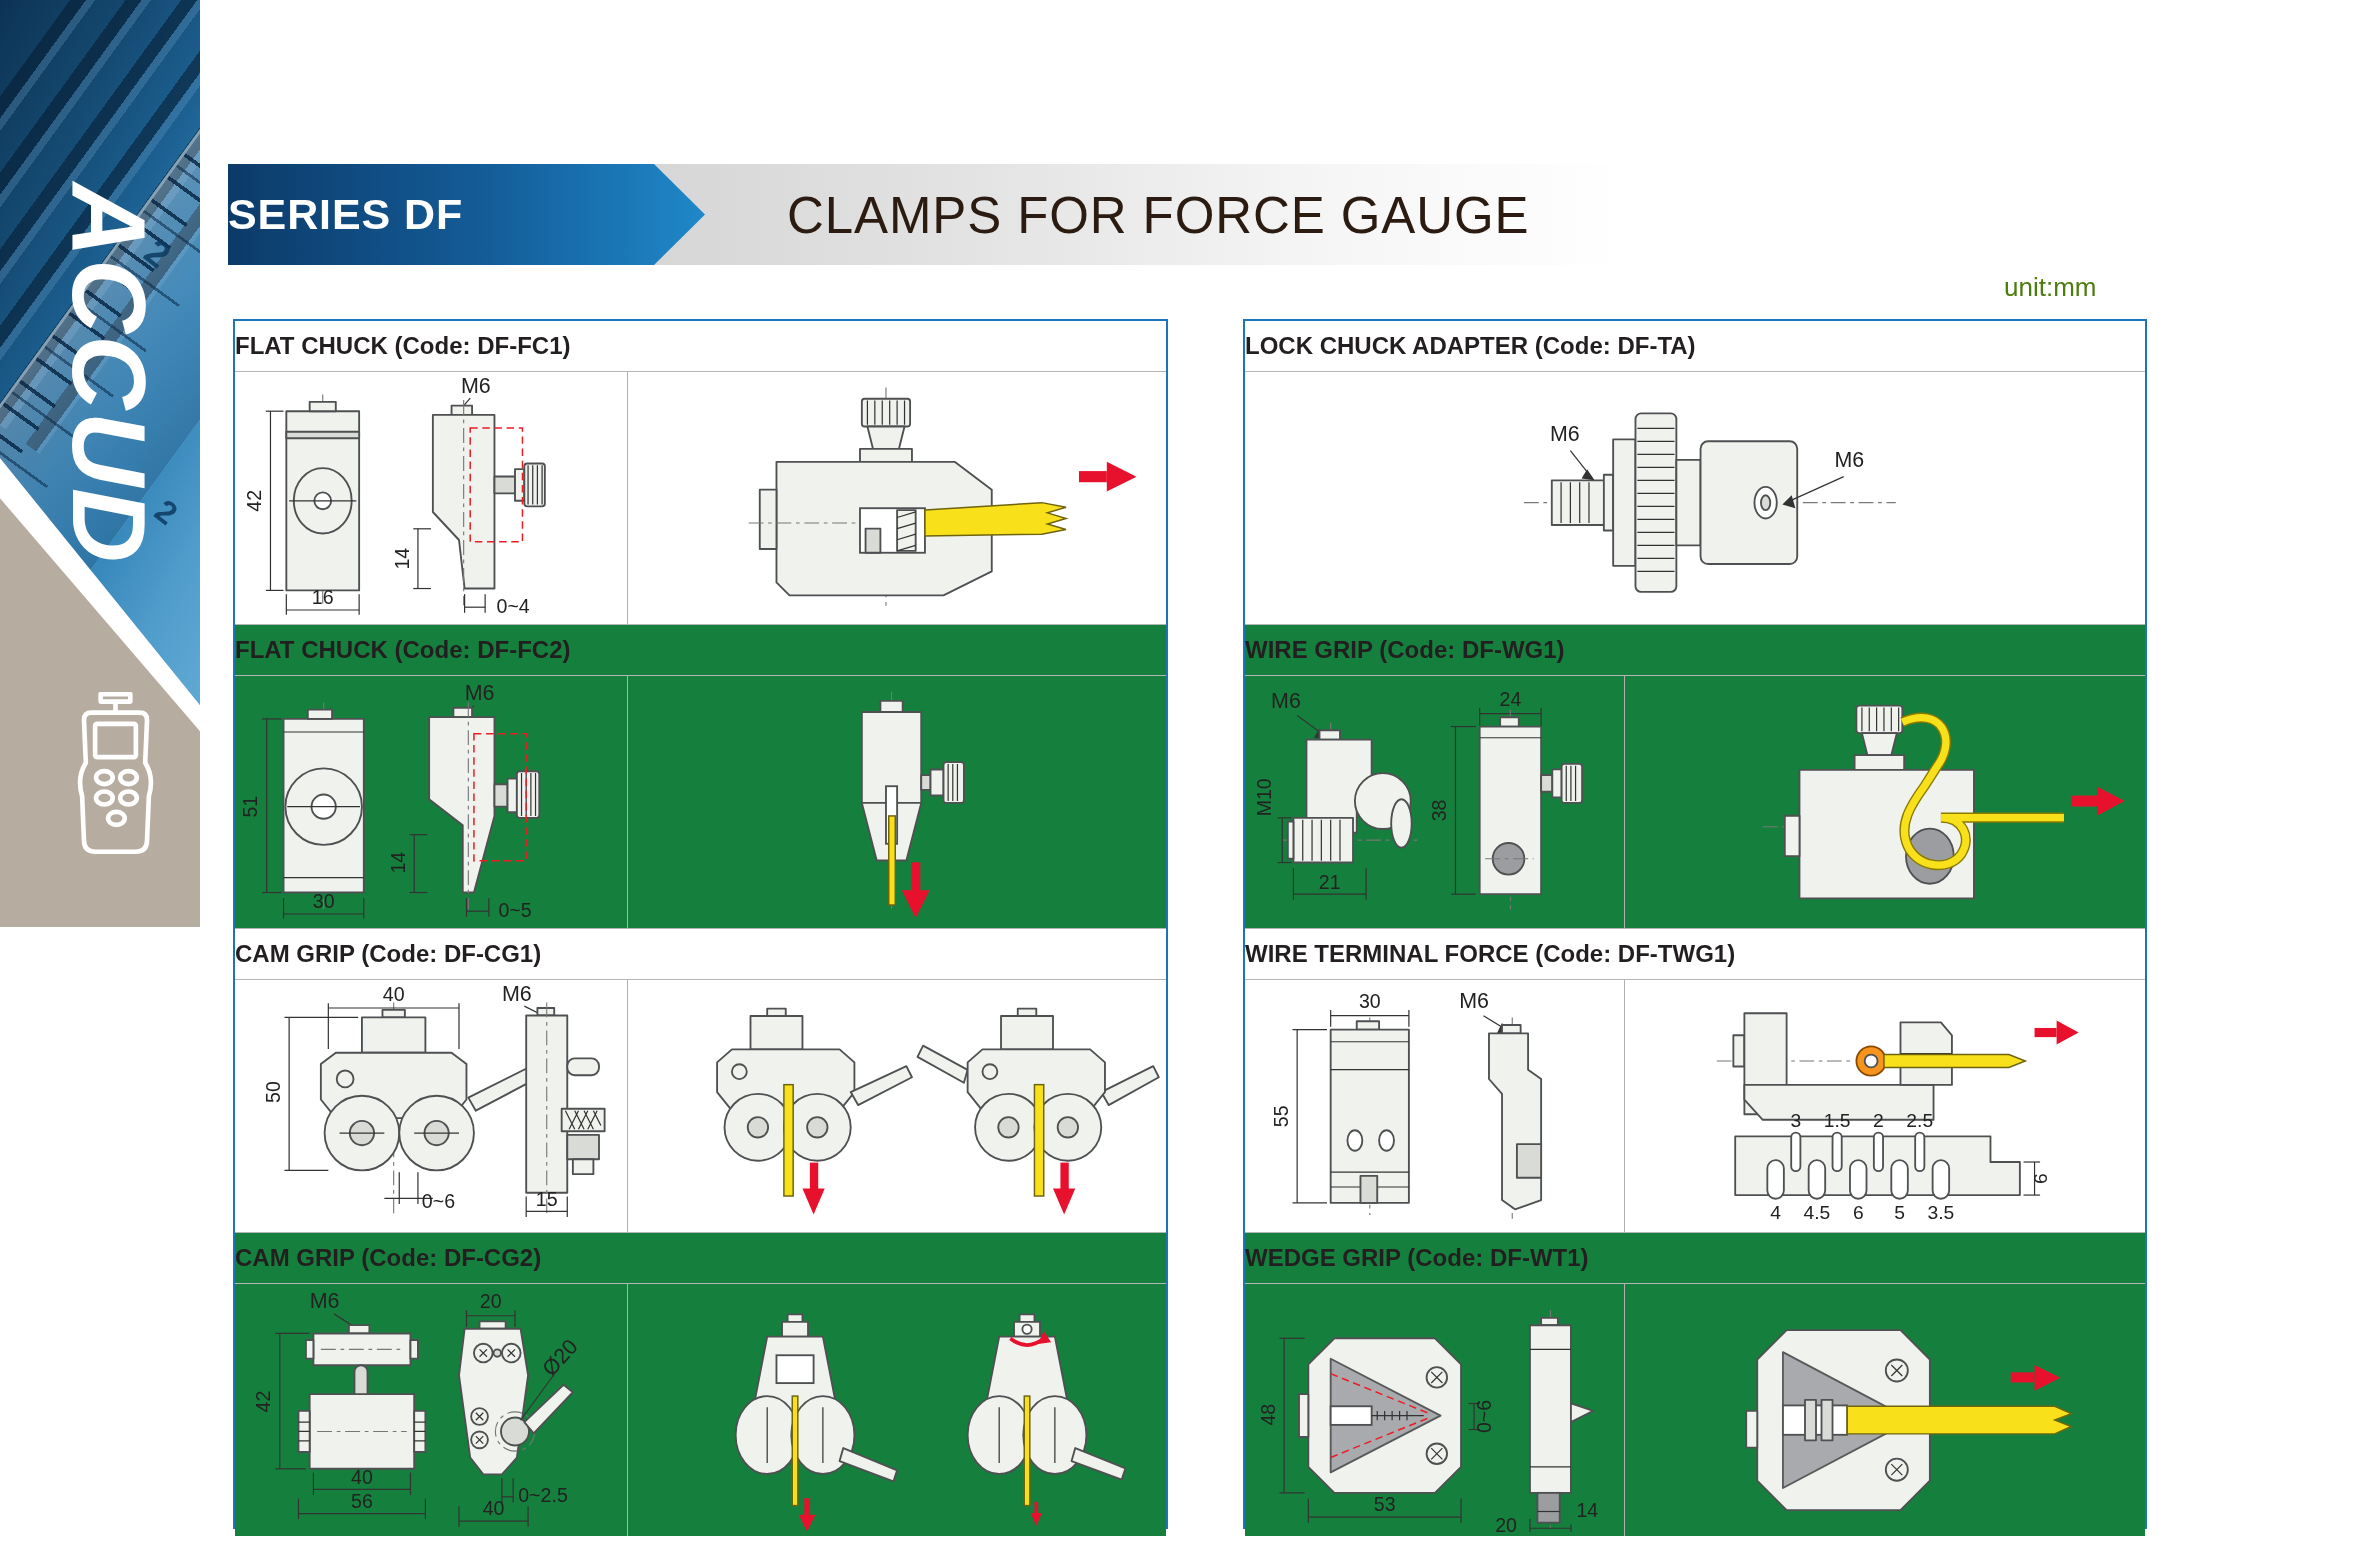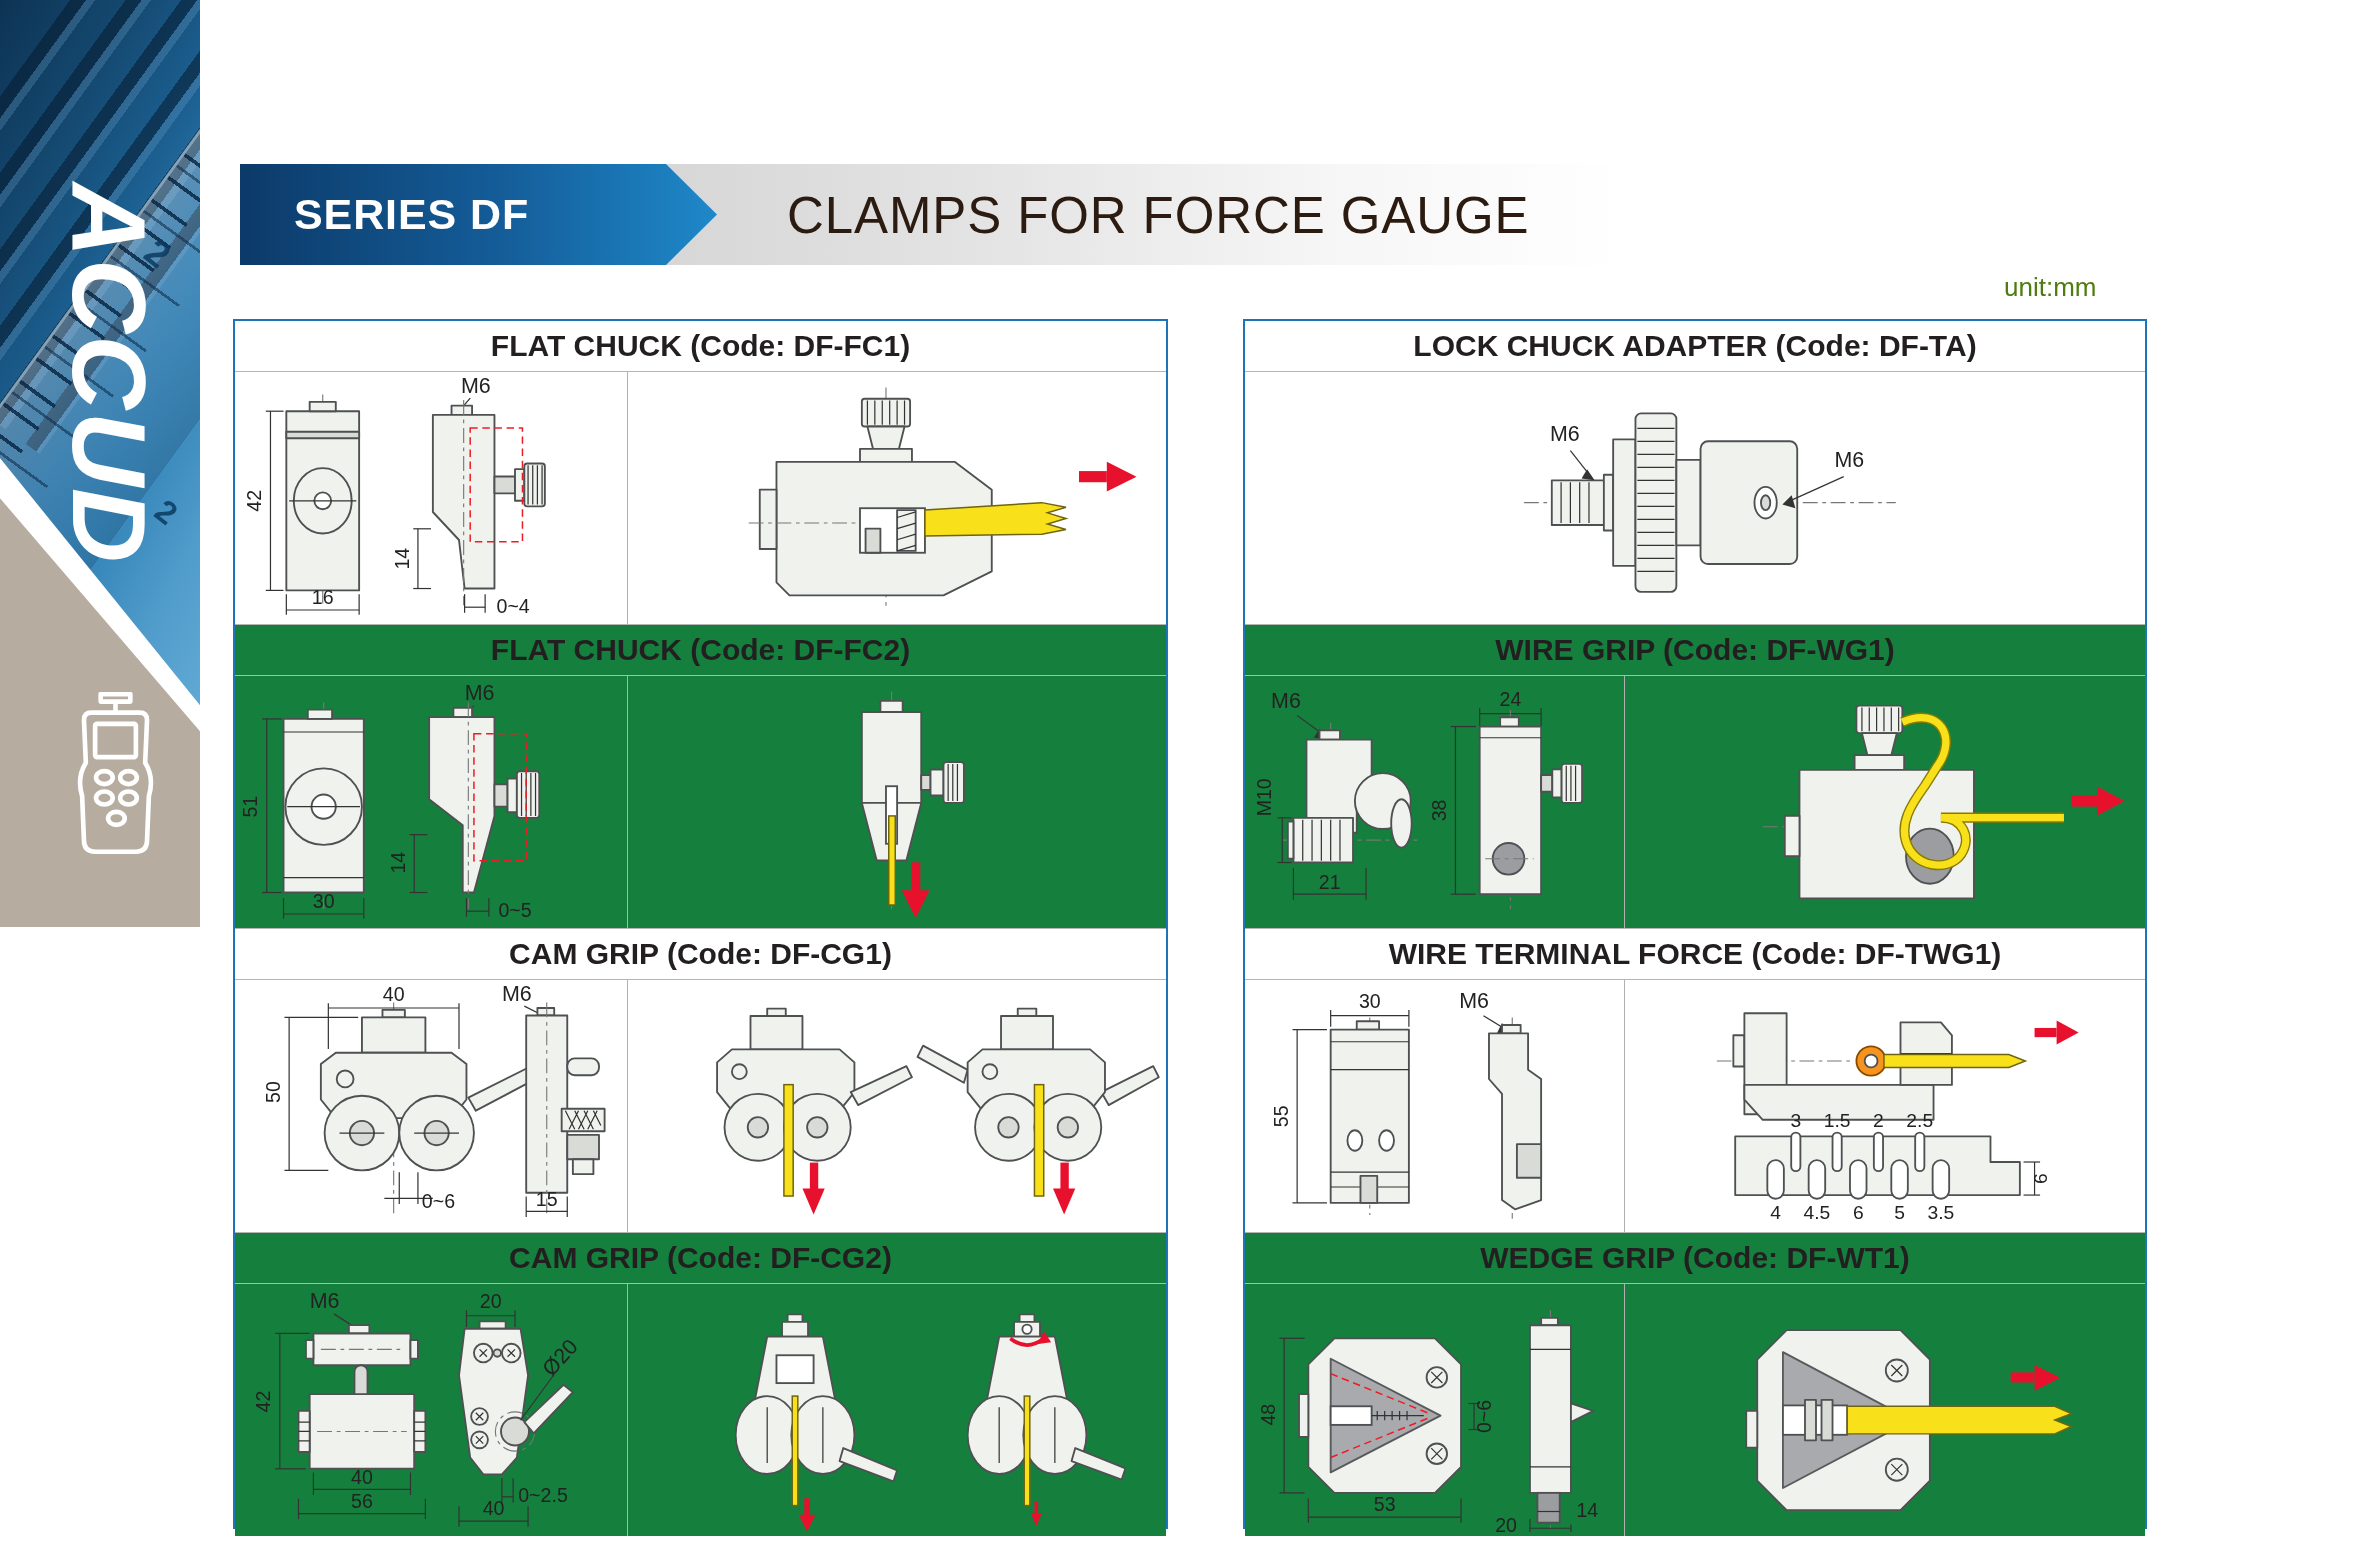--- a/index.html
+++ b/index.html
@@ -23,34 +23,34 @@
   .accud-logo{position:absolute;left:-157px;top:308px;width:531px;height:131px;
     transform:rotate(90deg);color:#fff;font-weight:bold;font-style:italic;
     font-size:103px;letter-spacing:1.9px;text-align:center;line-height:131px;}
   .side-taupe{position:absolute;left:0;top:461px;width:200px;height:466px;
     clip-path:polygon(0 8%,100% 58%,100% 100%,0 100%);background:#b6ada0;}
   .gauge-icon{position:absolute;left:71px;top:692px;}
   
   .banner{position:absolute;left:228px;top:164px;width:1398px;height:101px;}
   .banner-gray{position:absolute;left:420px;top:0;width:979px;height:101px;
     background:linear-gradient(90deg,#d6d6d6 0%,#e4e4e4 35%,#f6f6f6 70%,#fff 100%);}
-  .banner-blue{position:absolute;left:12px;top:0;width:477px;height:101px;
+  .banner-blue{position:absolute;left:0;top:0;width:477px;height:101px;
     clip-path:polygon(0 0,calc(100% - 51px) 0,100% 50%,calc(100% - 51px) 100%,0 100%);
     background:linear-gradient(90deg,#0c3a69 0%,#145d99 55%,#1f88c9 100%);
-    color:#fff;font-size:43px;font-weight:bold;line-height:101px;padding-left:54px;box-sizing:border-box;letter-spacing:0.9px;}
+    color:#fff;font-size:43px;font-weight:bold;line-height:101px;box-sizing:border-box;letter-spacing:0.9px;}
   .page-title{position:absolute;left:559px;top:0;height:101px;line-height:103px;
     font-size:51px;font-weight:normal;color:#2b1b10;letter-spacing:0.9px;white-space:nowrap;}
   .unit-label{position:absolute;left:2004px;top:272px;font-size:26px;color:#4d7c0f;}
   
   .panel{position:absolute;top:319px;border:2.8px solid #1c75bb;background:#fff;box-sizing:border-box;}
   .panel-left{left:233px;width:935px;height:1210px;}
   .panel-right{left:1243px;width:904px;height:1210px;}
   .sec{position:relative;}
   .sec.alt{background:#15803d;}
-  .ptitle{height:50px;line-height:50px;text-align:center;font-size:30px;font-weight:bold;
+  .ptitle{height:50px;line-height:50px;font-size:24px;font-weight:bold;
     color:#231f20;border-bottom:0.9px solid #b5b5b5;letter-spacing:0px;}
   .sec + .sec .ptitle{border-top:0.9px solid #b5b5b5;}
   .pcontent{display:flex;height:252px;}
   .cell{position:relative;height:252px;}
   .cell.split{border-right:0.9px solid #b0b0b0;}
   
   .st{stroke:#4e5052;stroke-width:2;fill:#f0f2ee;stroke-linejoin:round;}
   .stg{stroke:#4e5052;stroke-width:2;fill:#d9dbd6;stroke-linejoin:round;}
   .dk{stroke:#58595b;stroke-width:2;fill:#a8aaad;stroke-linejoin:round;}
   .md{stroke:#4e5052;stroke-width:2;fill:#9b9da0;}

